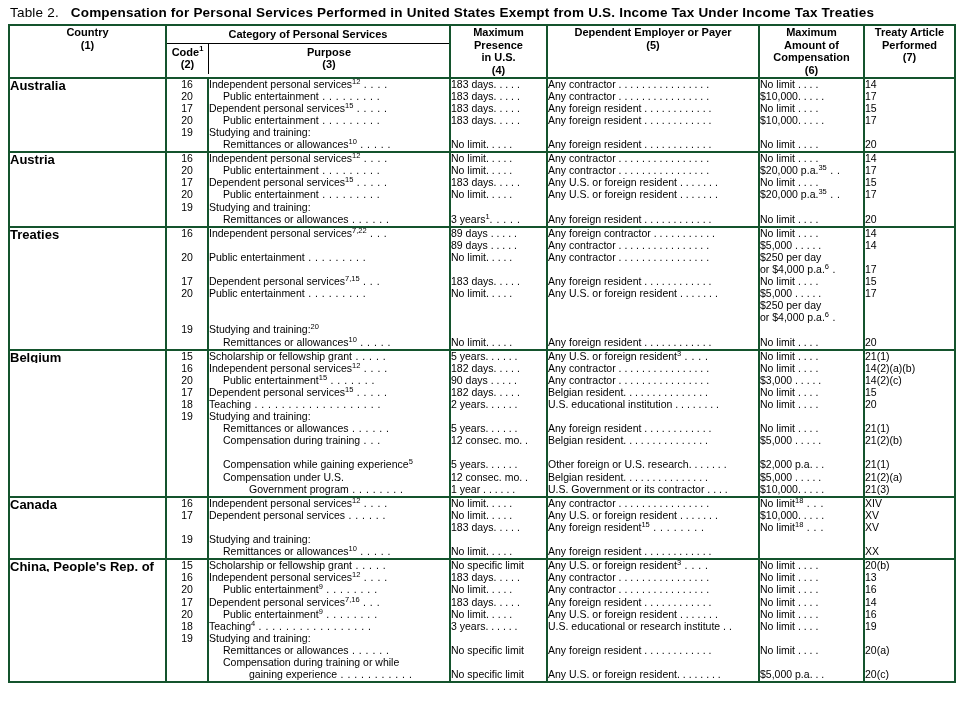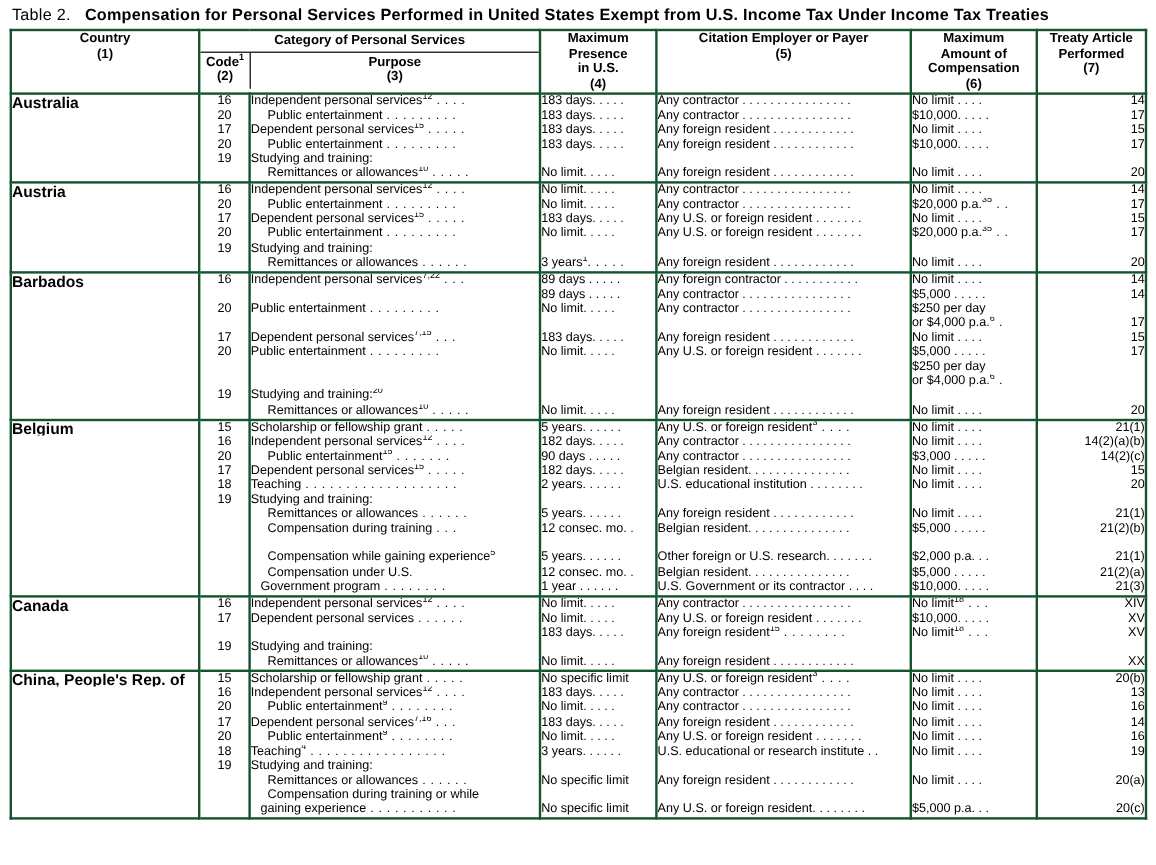--- a/index.html
+++ b/index.html
@@ -63,29 +63,29 @@
     padding: 3px 3px 5px 3px;
   }
   td.country {
     font-weight: bold;
     font-size: 13px;
     padding-left: 4px;
   }
   td.code { text-align: center; }
   td.purpose { padding-left: 5px; }
   td.pres, td.payer, td.amount { }
-  td.cite { text-align: right; padding-left: 5px; }
+  td.cite { text-align: left; padding-left: 5px; }
   .ln {
     white-space: nowrap;
     height: 12.1px;
     overflow: hidden;
   }
   .ln.blank { color: transparent; }
   .ind1 { padding-left: 14px; }
-  .ind2 { padding-left: 8px; }
+  .ind2 { padding-left: 40px; }
   sup {
     font-size: 7.5px;
     vertical-align: super;
     line-height: 0;
   }
   .dots { letter-spacing: 0.5px; }
   col.c-country { width: 157px; }
   col.c-code { width: 42px; }
   col.c-purpose { width: 242px; }
   col.c-pres { width: 97px; }
@@ -132,21 +132,21 @@
             </div>
           </div>
         </th>
         <th rowspan="2">
           <div>Maximum</div>
           <div>Presence</div>
           <div>in U.S.</div>
           <div class="colnum">(4)</div>
         </th>
         <th rowspan="2">
-          <div>Citation Employer or Payer</div>
+          <div>Dependent Employer or Payer</div>
           <div class="colnum">(5)</div>
         </th>
         <th rowspan="2">
           <div>Maximum</div>
           <div>Amount of</div>
           <div>Compensation</div>
           <div class="colnum">(6)</div>
         </th>
         <th rowspan="2">
           <div>Treaty Article</div>
@@ -258,21 +258,21 @@
             <div class="ln">14</div>
             <div class="ln">17</div>
             <div class="ln">15</div>
             <div class="ln">17</div>
             <div class="ln blank">&nbsp;</div>
             <div class="ln">20</div>
           </td>
         </tr>
         <tr>
           <td class="country">
-            <div class="ln">Barbados</div>
+            <div class="ln">Treaties</div>
           </td>
           <td class="code">
             <div class="ln">16</div>
             <div class="ln blank">&nbsp;</div>
             <div class="ln">20</div>
             <div class="ln blank">&nbsp;</div>
             <div class="ln">17</div>
             <div class="ln">20</div>
             <div class="ln blank">&nbsp;</div>
             <div class="ln blank">&nbsp;</div>

